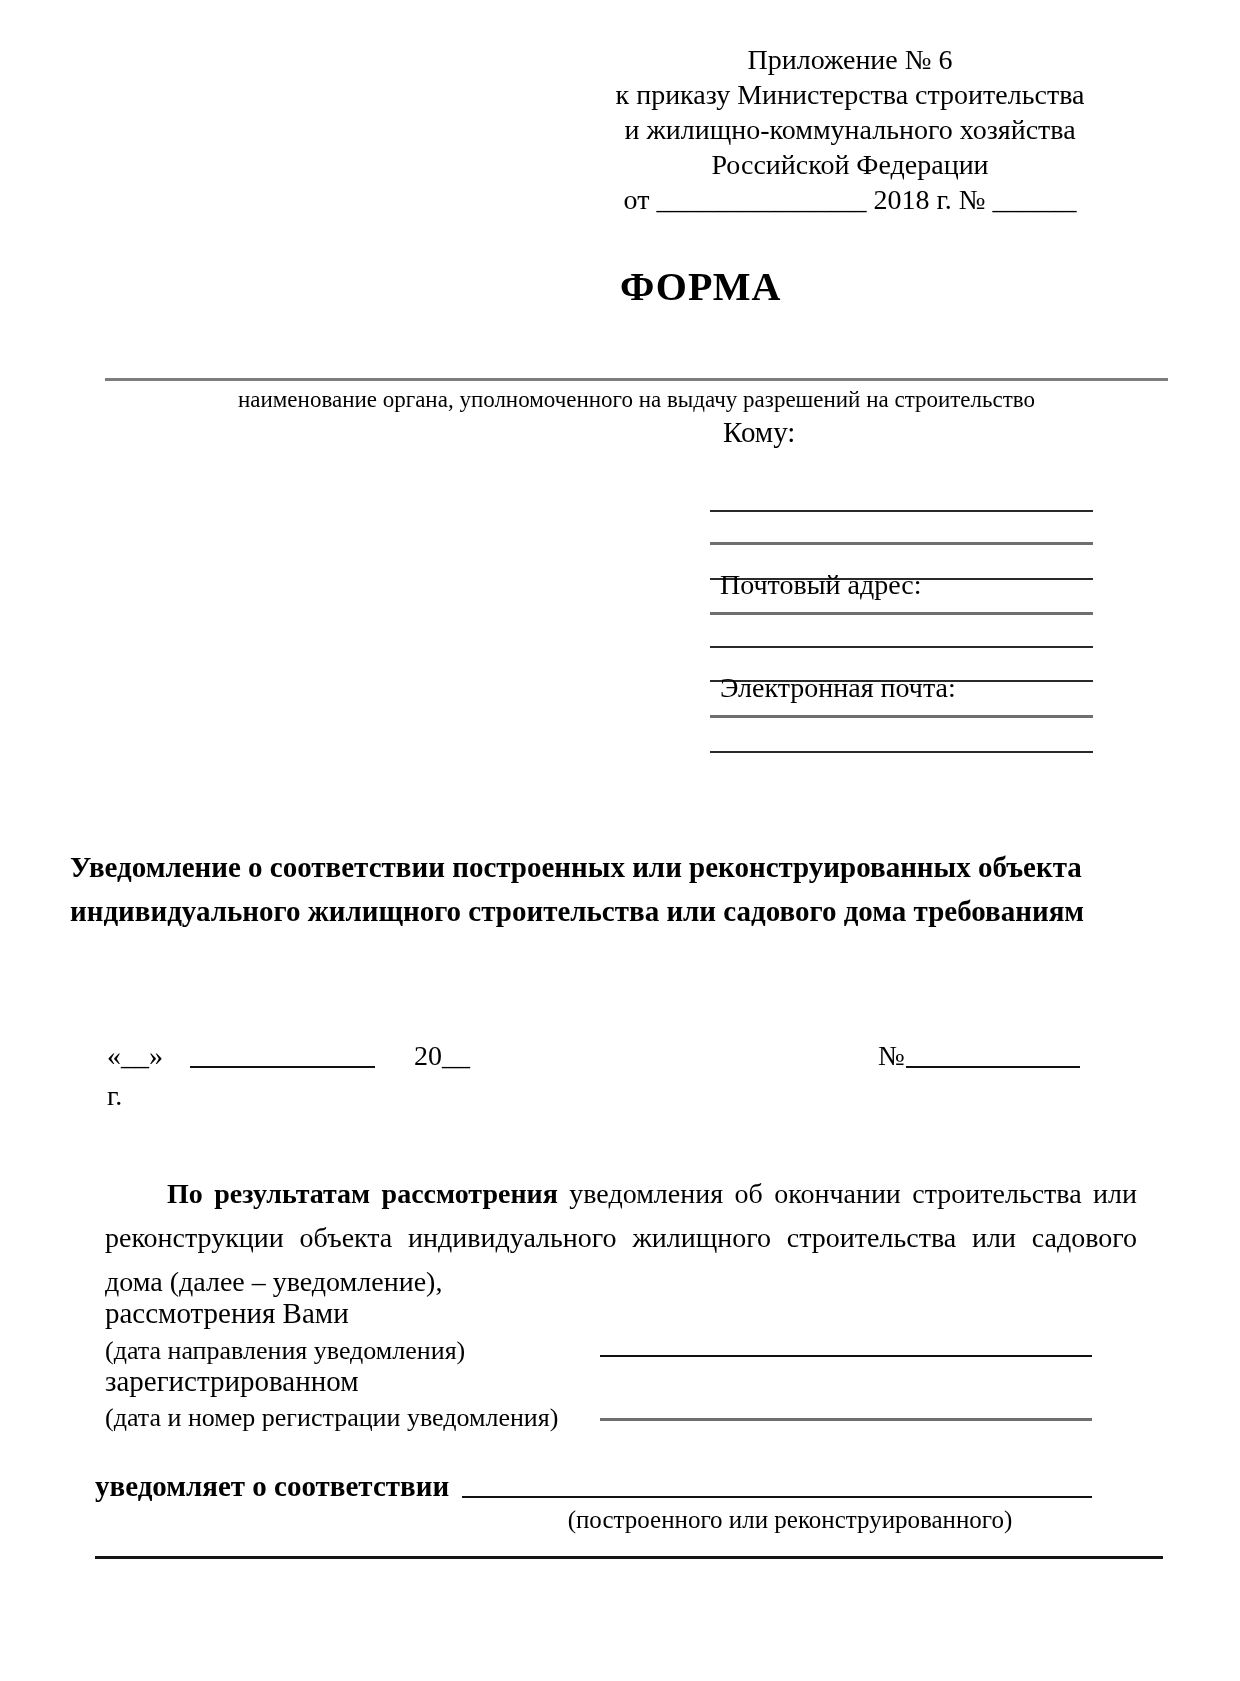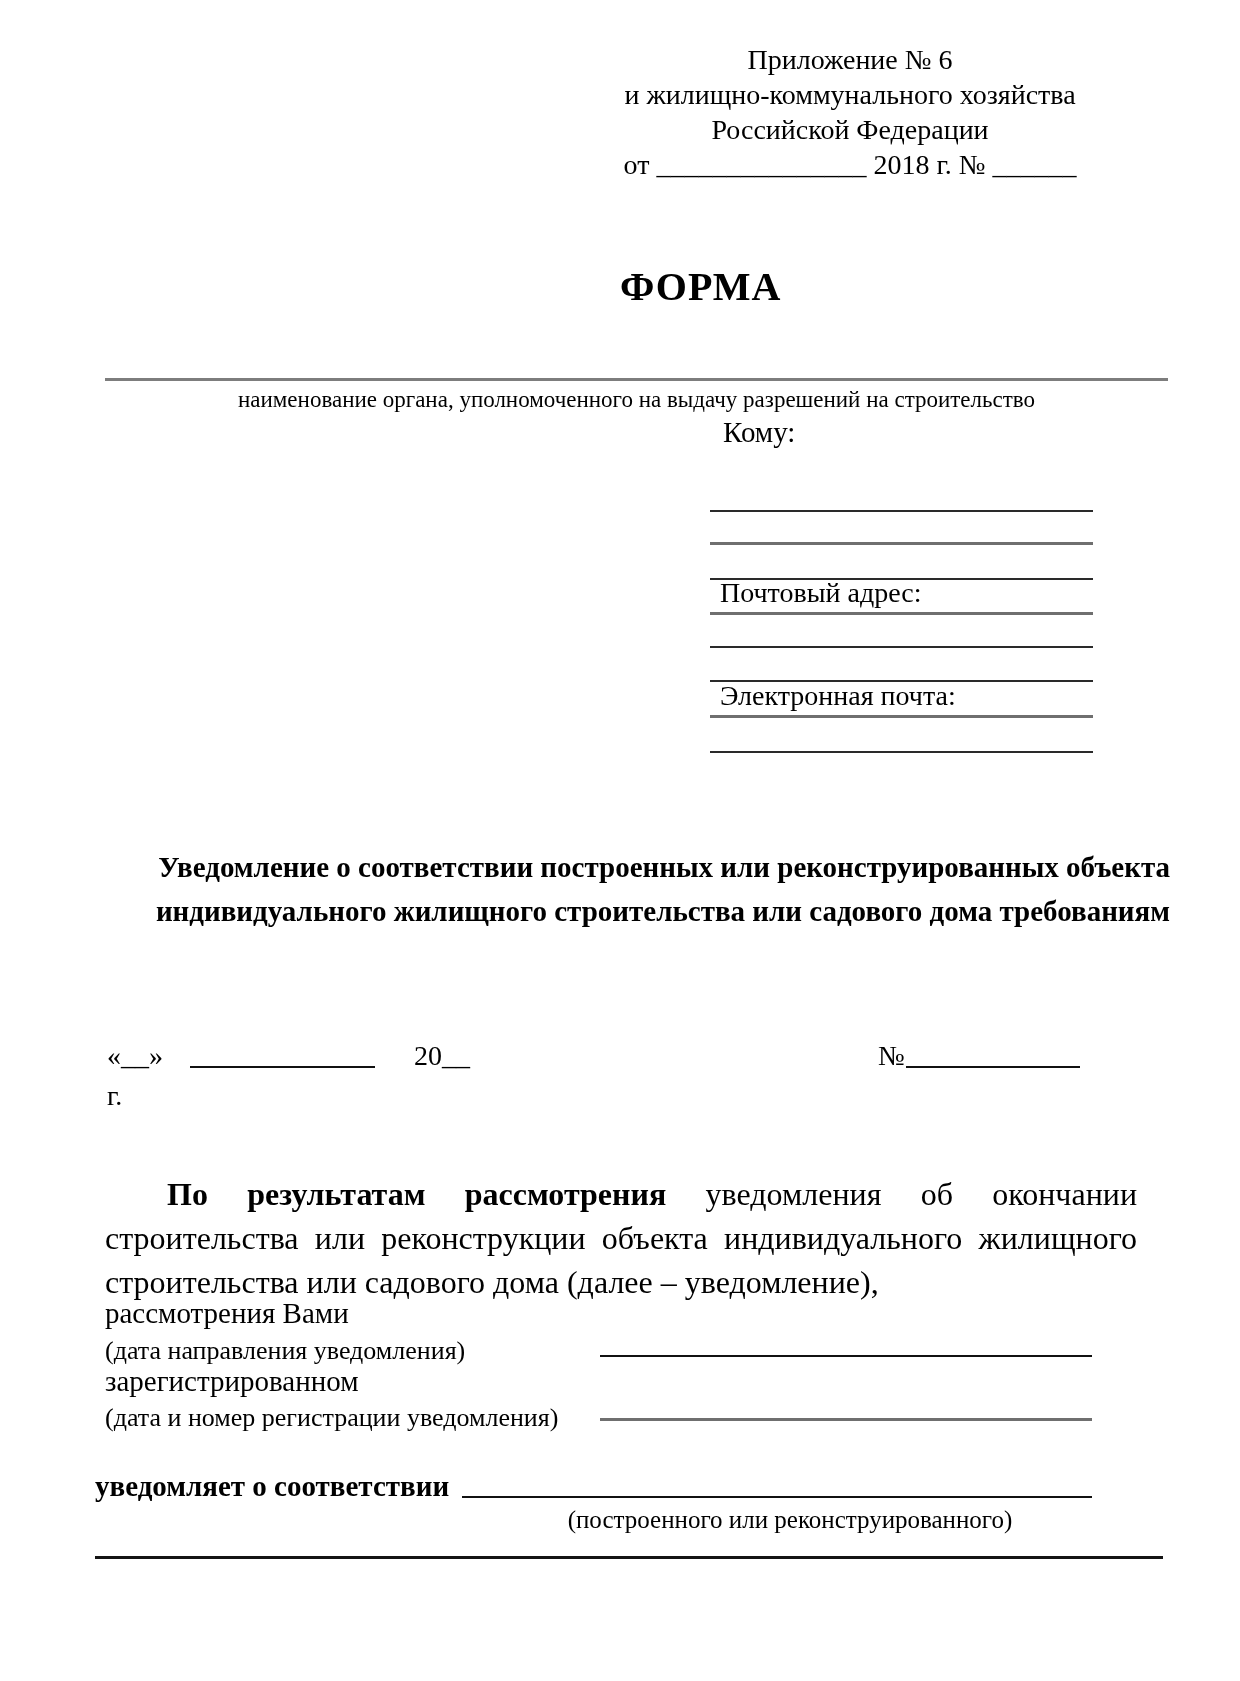--- a/index.html
+++ b/index.html
@@ -17,51 +17,52 @@
            font-weight:bold; font-size:40px; letter-spacing:1px; }
 
   
   .org-rule { left:105px; top:378px; width:1063px; border-top:3px solid #7d7d7d; }
   .org-caption { left:105px; top:387px; width:1063px; text-align:center; font-size:23px; }
 
   
   .komu { left:723px; top:416px; font-size:29px; }
   .recipient { left:710px; top:455px; width:383px; }
   .fill-row { border-bottom:2px solid #2a2a2a; display:flex; align-items:flex-end;
-              padding:0 0 3px 10px; font-size:28px;font-family:Liberation Serif, serif; }
+              padding:0 0 11px 10px; font-size:28px;font-family:Liberation Serif, serif; }
   .fill-row.g { border-bottom:3px solid #6f6f6f; }
   .h57{height:57px;} .h33{height:33px;} .h35{height:35px;} .h34{height:34px;} .h36{height:36px;}
 
   
-  .doc-title { left:70px; top:845px; width:1100px; text-align:right;
+  .doc-title { left:70px; top:845px; width:1100px; text-align:left;
                font-weight:bold; font-size:29px; line-height:44px; }
 
   
   .t28 { font-size:28px; }
   .blank { border-bottom:2px solid #111; height:28px; }
 
   
-  .body-par { left:105px; top:1172px; width:1032px; font-size:32px;
+  .body-par { left:105px; top:1172px; width:1032px; font-size:28px;
               line-height:44px; text-align:justify; text-indent:62px; }
 
   
   .lbl { font-size:29px; }
   .cap { font-size:26px; }
 
   
   .notify-lbl { font-weight:bold; font-size:29px; }
   .notify-cap { text-align:center; font-size:25px; }
 
   .bottom-rule { left:95px; top:1556px; width:1068px; border-top:3px solid #141414; }
 </style>
 </head>
 <body>
 
 <div class="abs appendix">
   <div>Приложение № 6</div>
+  <div>к приказу Министерства строительства</div>
   <div>и жилищно-коммунального хозяйства</div>
   <div>Российской Федерации</div>
   <div>от _______________ 2018 г. № ______</div>
 </div>
 
 <div class="abs forma">ФОРМА</div>
 
 <div class="abs org-rule"></div>
 <div class="abs org-caption">наименование органа, уполномоченного на выдачу разрешений на строительство</div>
 

